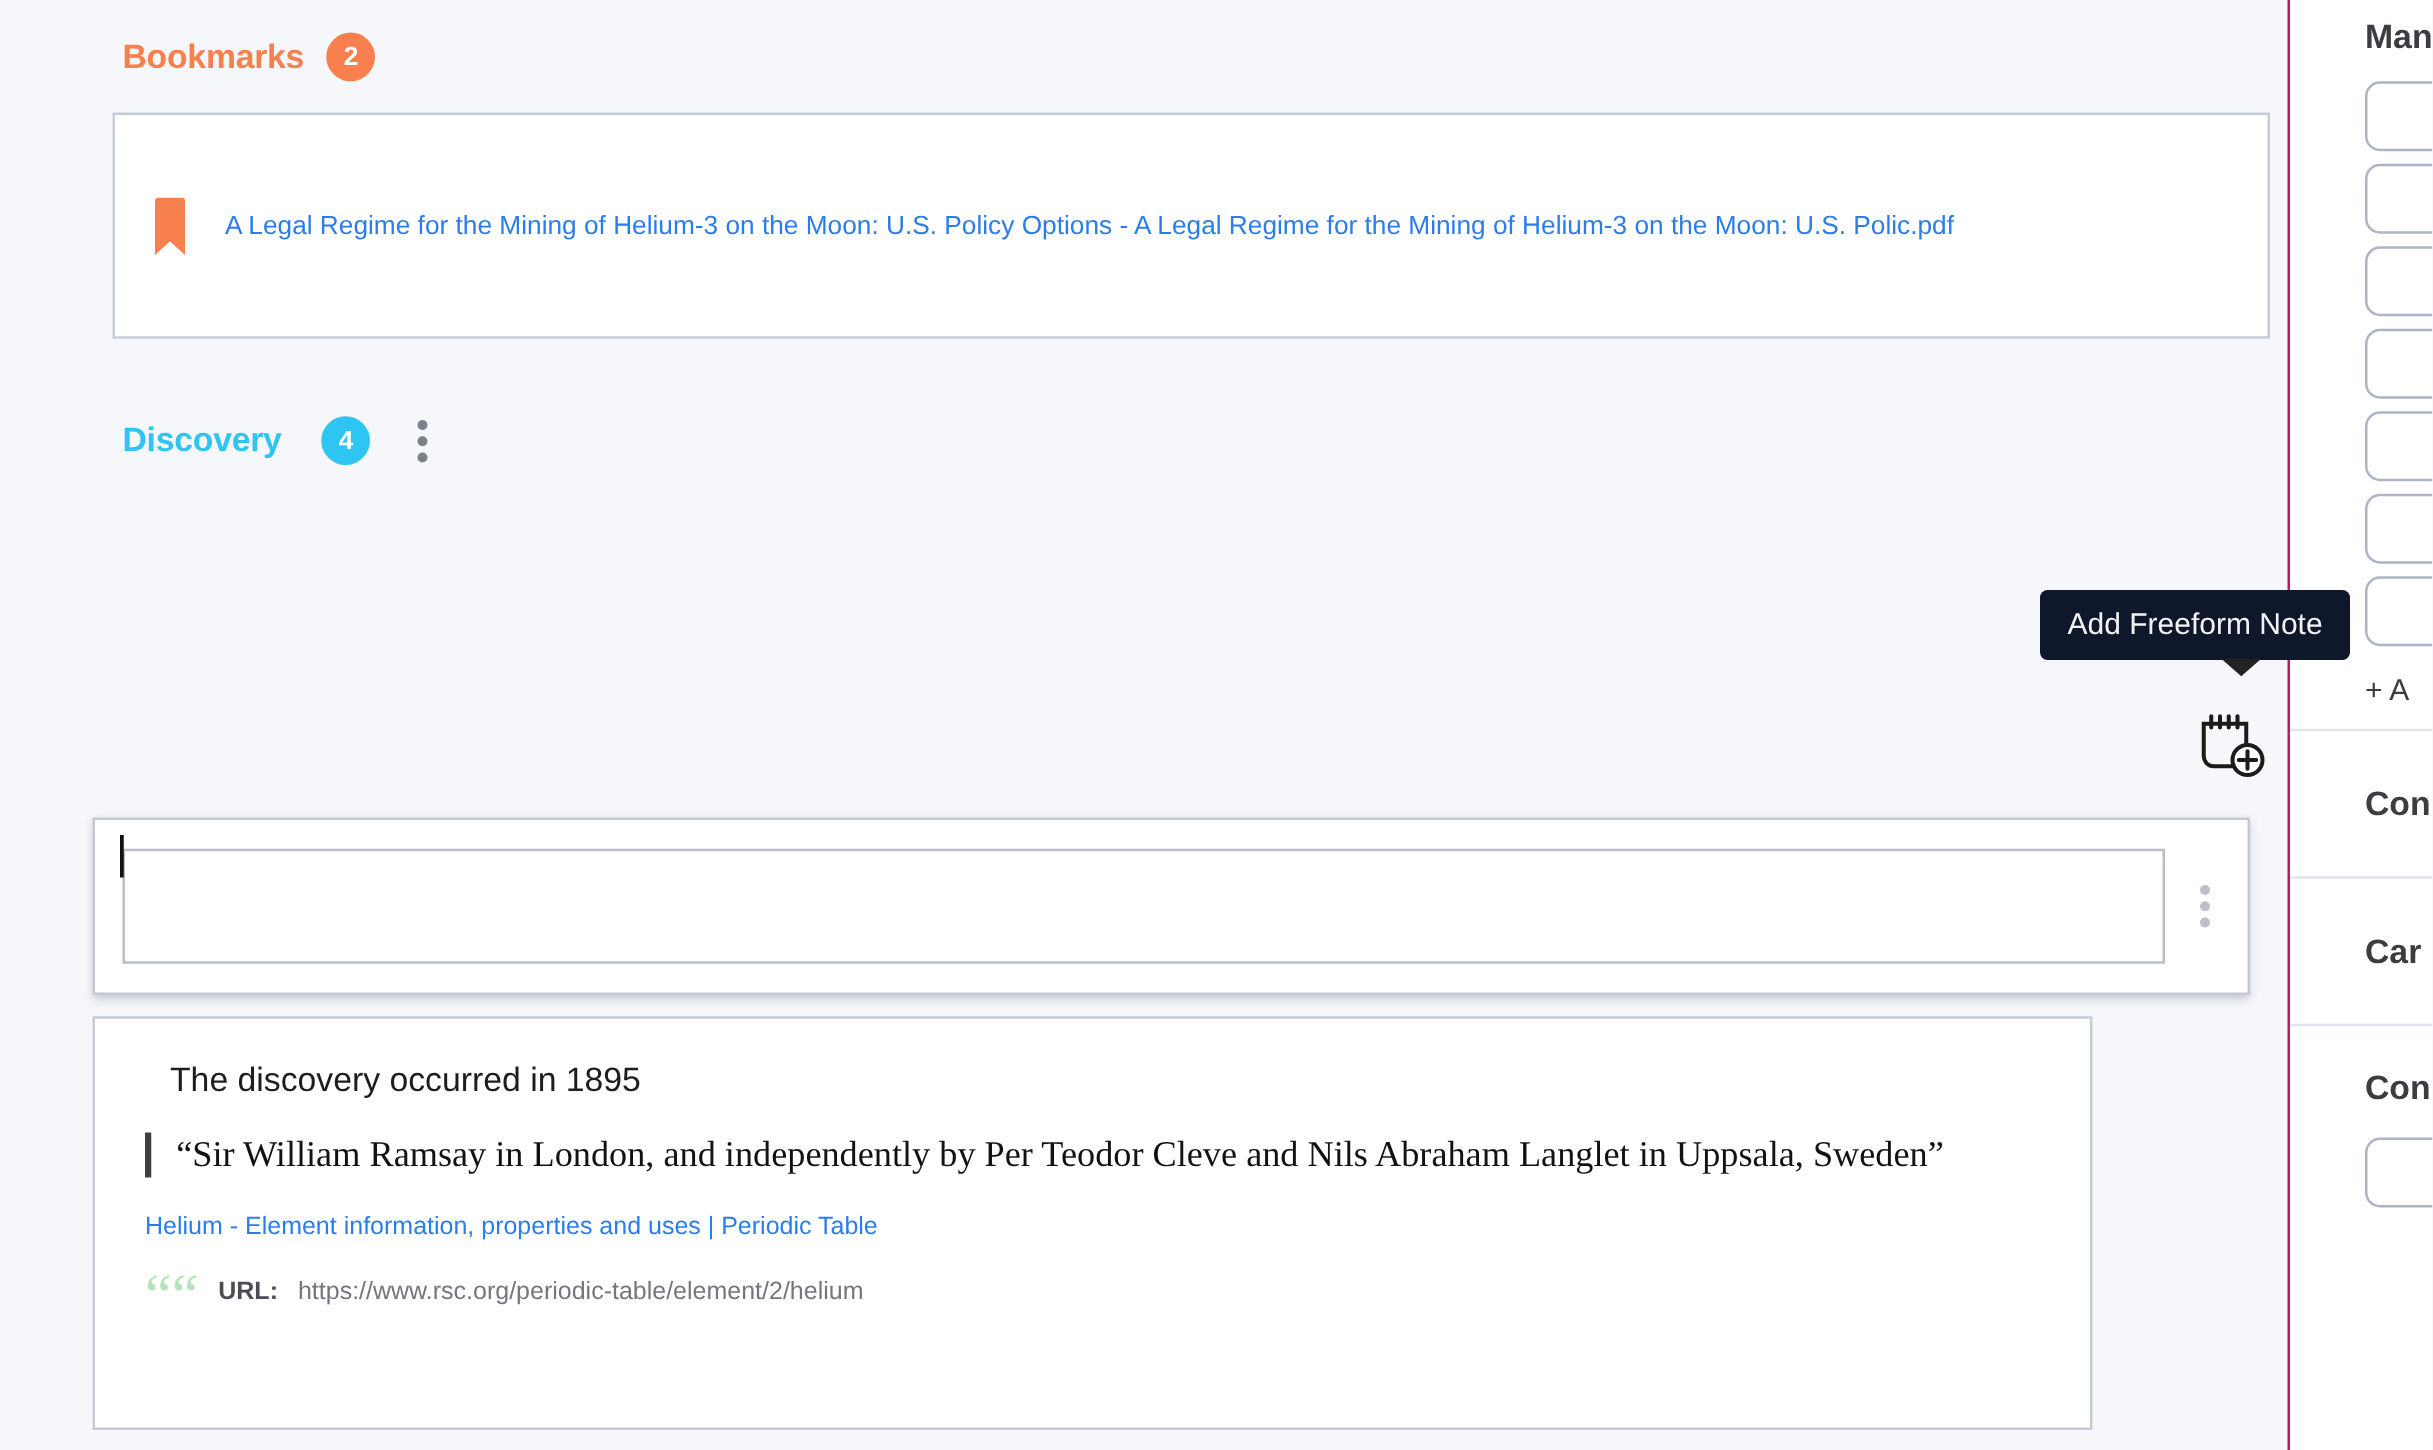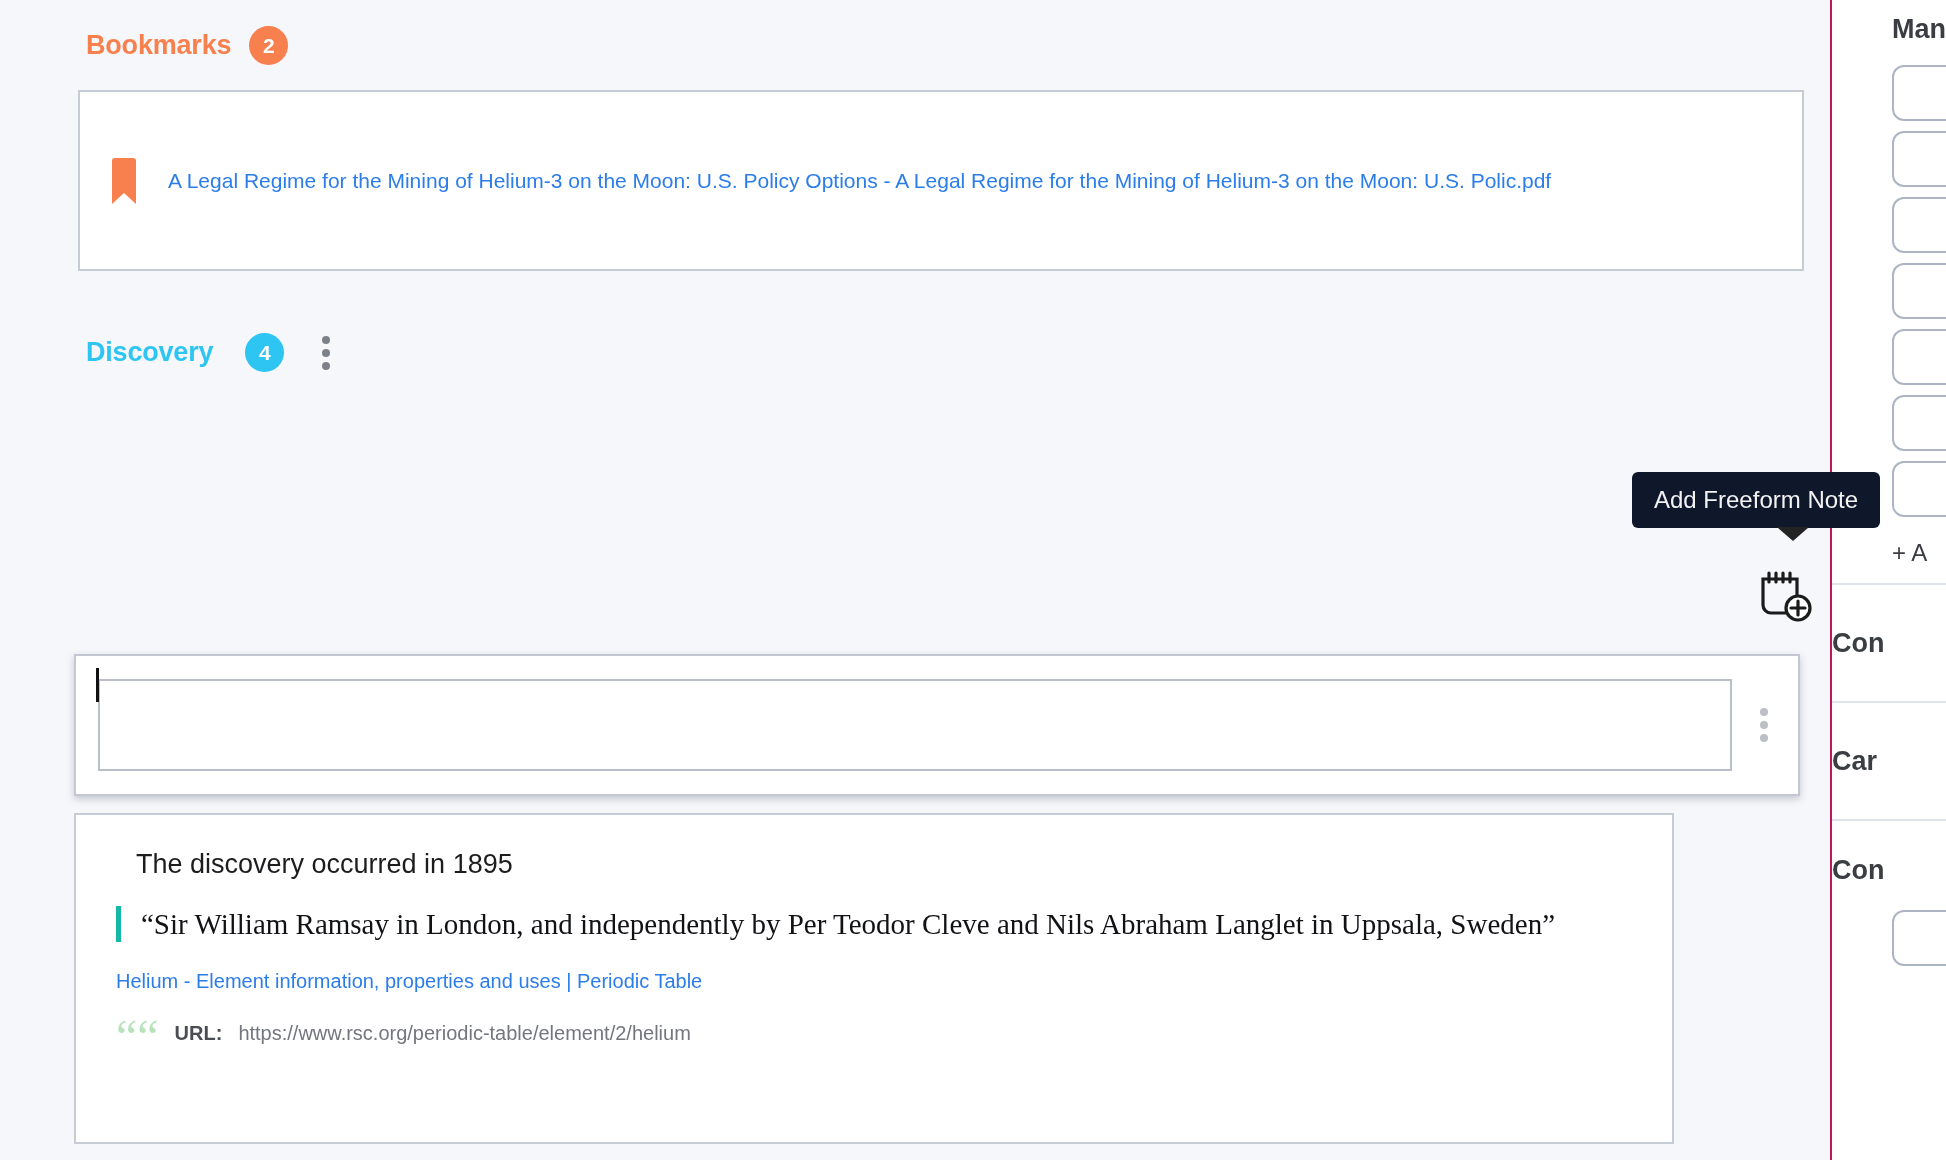--- a/index.html
+++ b/index.html
@@ -12,21 +12,21 @@
   }
   #app {
     position: relative;
     width: 1946px; height: 1160px;
     background: #f5f7fa;
   }
 
   
   .main-col {
     position: absolute;
-    left: 4px; top: 0;
+    left: 16px; top: 0;
     width: 1830px; height: 1160px;
     background: #f5f7fa;
     padding: 0;
   }
 
   
   .section-head {
     display: flex;
     align-items: center;
     gap: 18px;
@@ -158,21 +158,21 @@
     border: 2px solid #c6ccd6;
     padding: 34px 40px 0 40px;
   }
   .dc-title {
     font-size: 27px;
     color: #1d1d1f;
     margin: 0 0 26px 20px;
     font-weight: normal;
   }
   .dc-quote {
-    border-left: 5px solid #14b8a6;
+    border-left: 5px solid #404040;
     padding-left: 20px;
     margin: 0 0 28px 0;
     font-family: "Liberation Serif", serif;
     font-size: 29px;
     color: #111215;
     line-height: 1.25;
     white-space: nowrap;
   }
   .dc-link {
     display: block;
@@ -272,20 +272,21 @@
   .rr-section {
     border-bottom: 2px solid #dfe3ea;
     height: 118px;
     display: flex;
     align-items: center;
   }
   .rr-section span {
     font-size: 27px;
     font-weight: bold;
     color: #3a3d42;
+    padding-left: 60px;
     white-space: nowrap;
   }
 </style>
 </head>
 <body>
 
 <div id="app">
 
   <div class="main-col">
 

